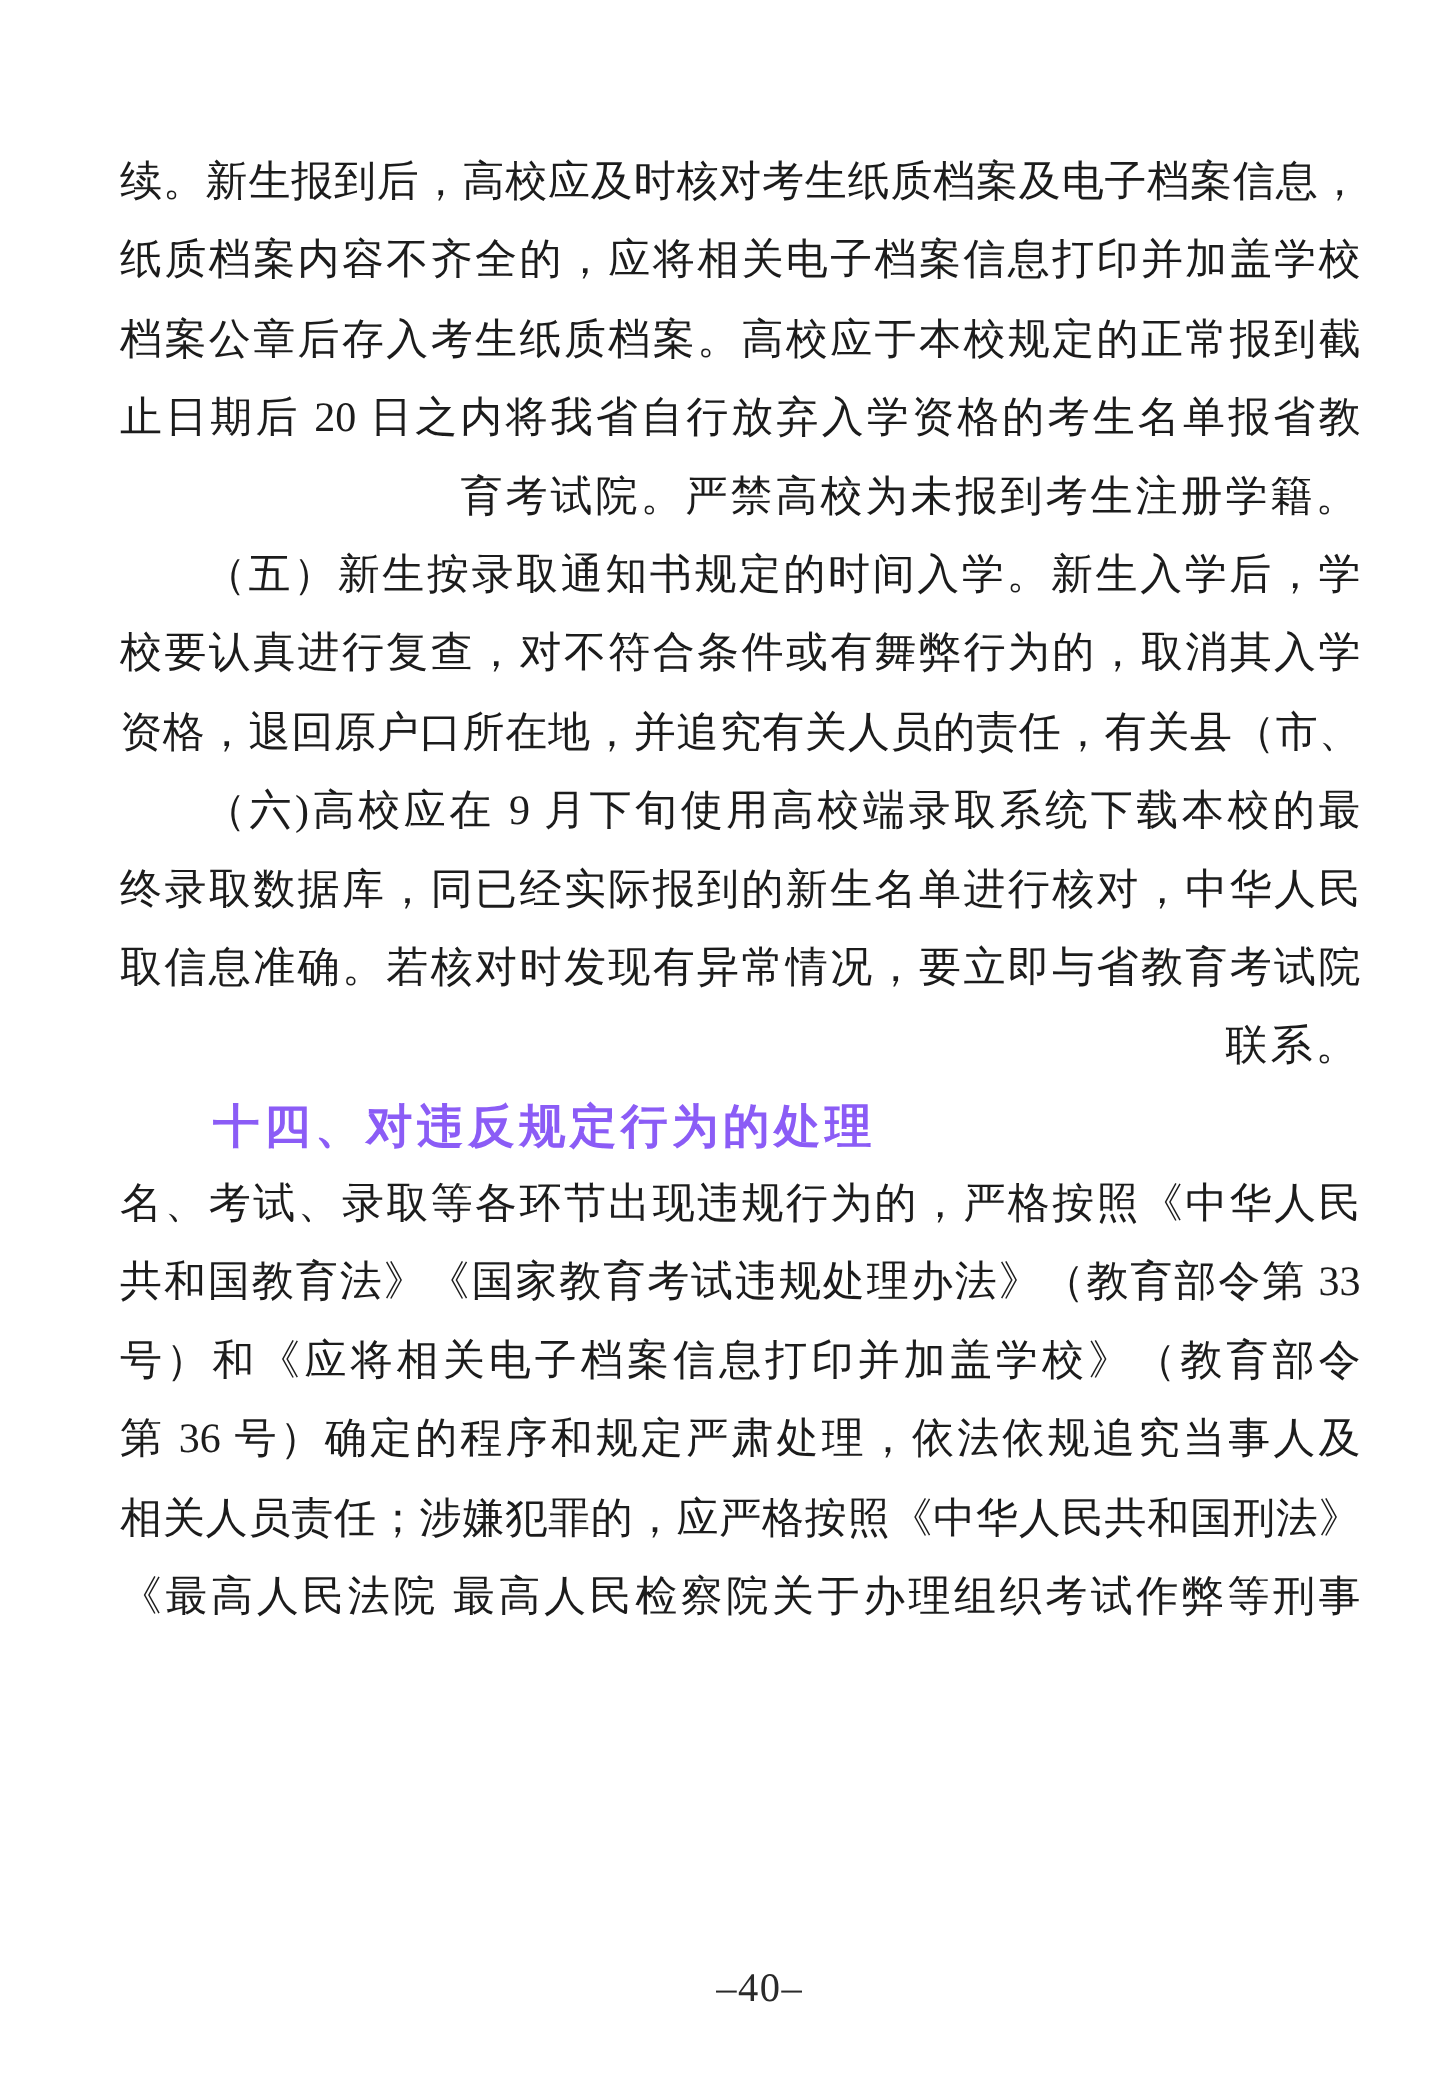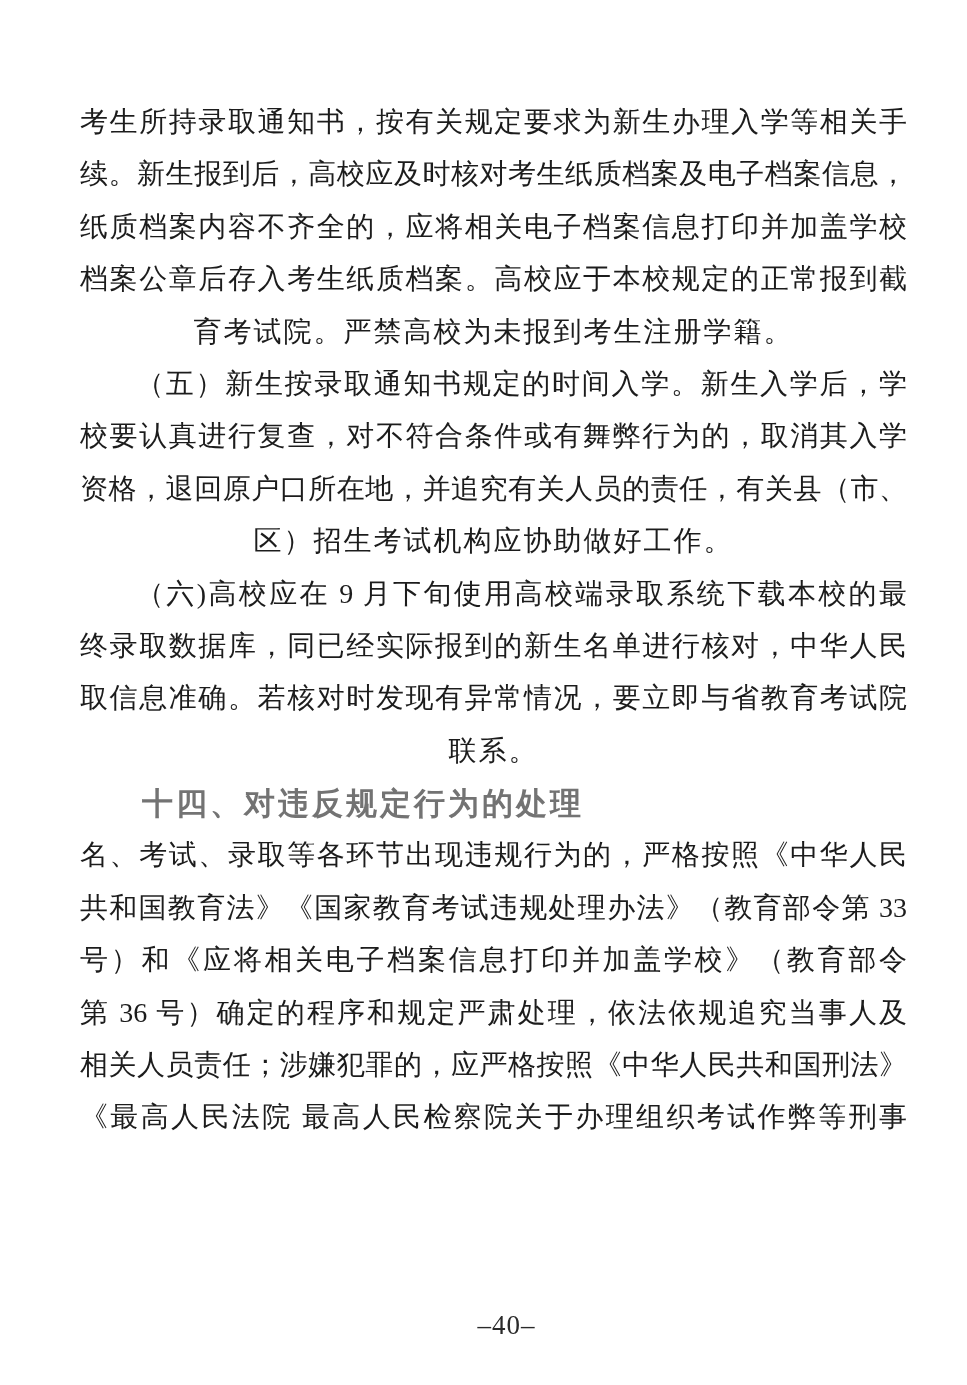--- a/index.html
+++ b/index.html
@@ -34,35 +34,35 @@
     white-space: nowrap;
     overflow: visible;
   }
   .justify {
     text-align: justify;
     text-align-last: justify;
     text-justify: inter-character;
     white-space: normal;
   }
   .last {
-    text-align: center;
+    text-align: right;
     letter-spacing: 2px;
   }
   .indent {
     text-indent: 2em;
   }
   .heading {
     width: 100%;
     height: 52.4px;
     line-height: 52.4px;
     font-size: 31px;
     font-weight: bold;
     font-family: "DejaVu Sans", "Liberation Sans", sans-serif;
     letter-spacing: 3px;
-    color: #737373;
+    color: #8b5cf6;
     text-align: left;
   }
   .footer {
     position: absolute;
     top: 1305px;
     left: 0;
     width: 967px;
     text-align: center;
     font-size: 27px;
     line-height: 40px;
@@ -70,30 +70,29 @@
     color: #2a2a2a;
     margin-left: 23px;
   }
 </style>
 </head>
 <body>
 
 <div class="page">
   <div class="content">
 
-    <div class="line justify">考生所持录取通知书，按有关规定要求为新生办理入学等相关手</div>
     <div class="line justify">续。新生报到后，高校应及时核对考生纸质档案及电子档案信息，</div>
     <div class="line justify">纸质档案内容不齐全的，应将相关电子档案信息打印并加盖学校</div>
     <div class="line justify">档案公章后存入考生纸质档案。高校应于本校规定的正常报到截</div>
+    <div class="line justify">止日期后 20 日之内将我省自行放弃入学资格的考生名单报省教</div>
     <div class="line last">育考试院。严禁高校为未报到考生注册学籍。</div>
 
     <div class="line justify indent">（五）新生按录取通知书规定的时间入学。新生入学后，学</div>
     <div class="line justify">校要认真进行复查，对不符合条件或有舞弊行为的，取消其入学</div>
     <div class="line justify">资格，退回原户口所在地，并追究有关人员的责任，有关县（市、</div>
-    <div class="line last">区）招生考试机构应协助做好工作。</div>
 
     <div class="line justify indent">（六)高校应在 9 月下旬使用高校端录取系统下载本校的最</div>
     <div class="line justify">终录取数据库，同已经实际报到的新生名单进行核对，中华人民</div>
     <div class="line justify">取信息准确。若核对时发现有异常情况，要立即与省教育考试院</div>
     <div class="line last">联系。</div>
 
     <div class="heading indent">十四、对违反规定行为的处理</div>
 
     <div class="line justify">名、考试、录取等各环节出现违规行为的，严格按照《中华人民</div>
     <div class="line justify">共和国教育法》《国家教育考试违规处理办法》（教育部令第 33</div>

